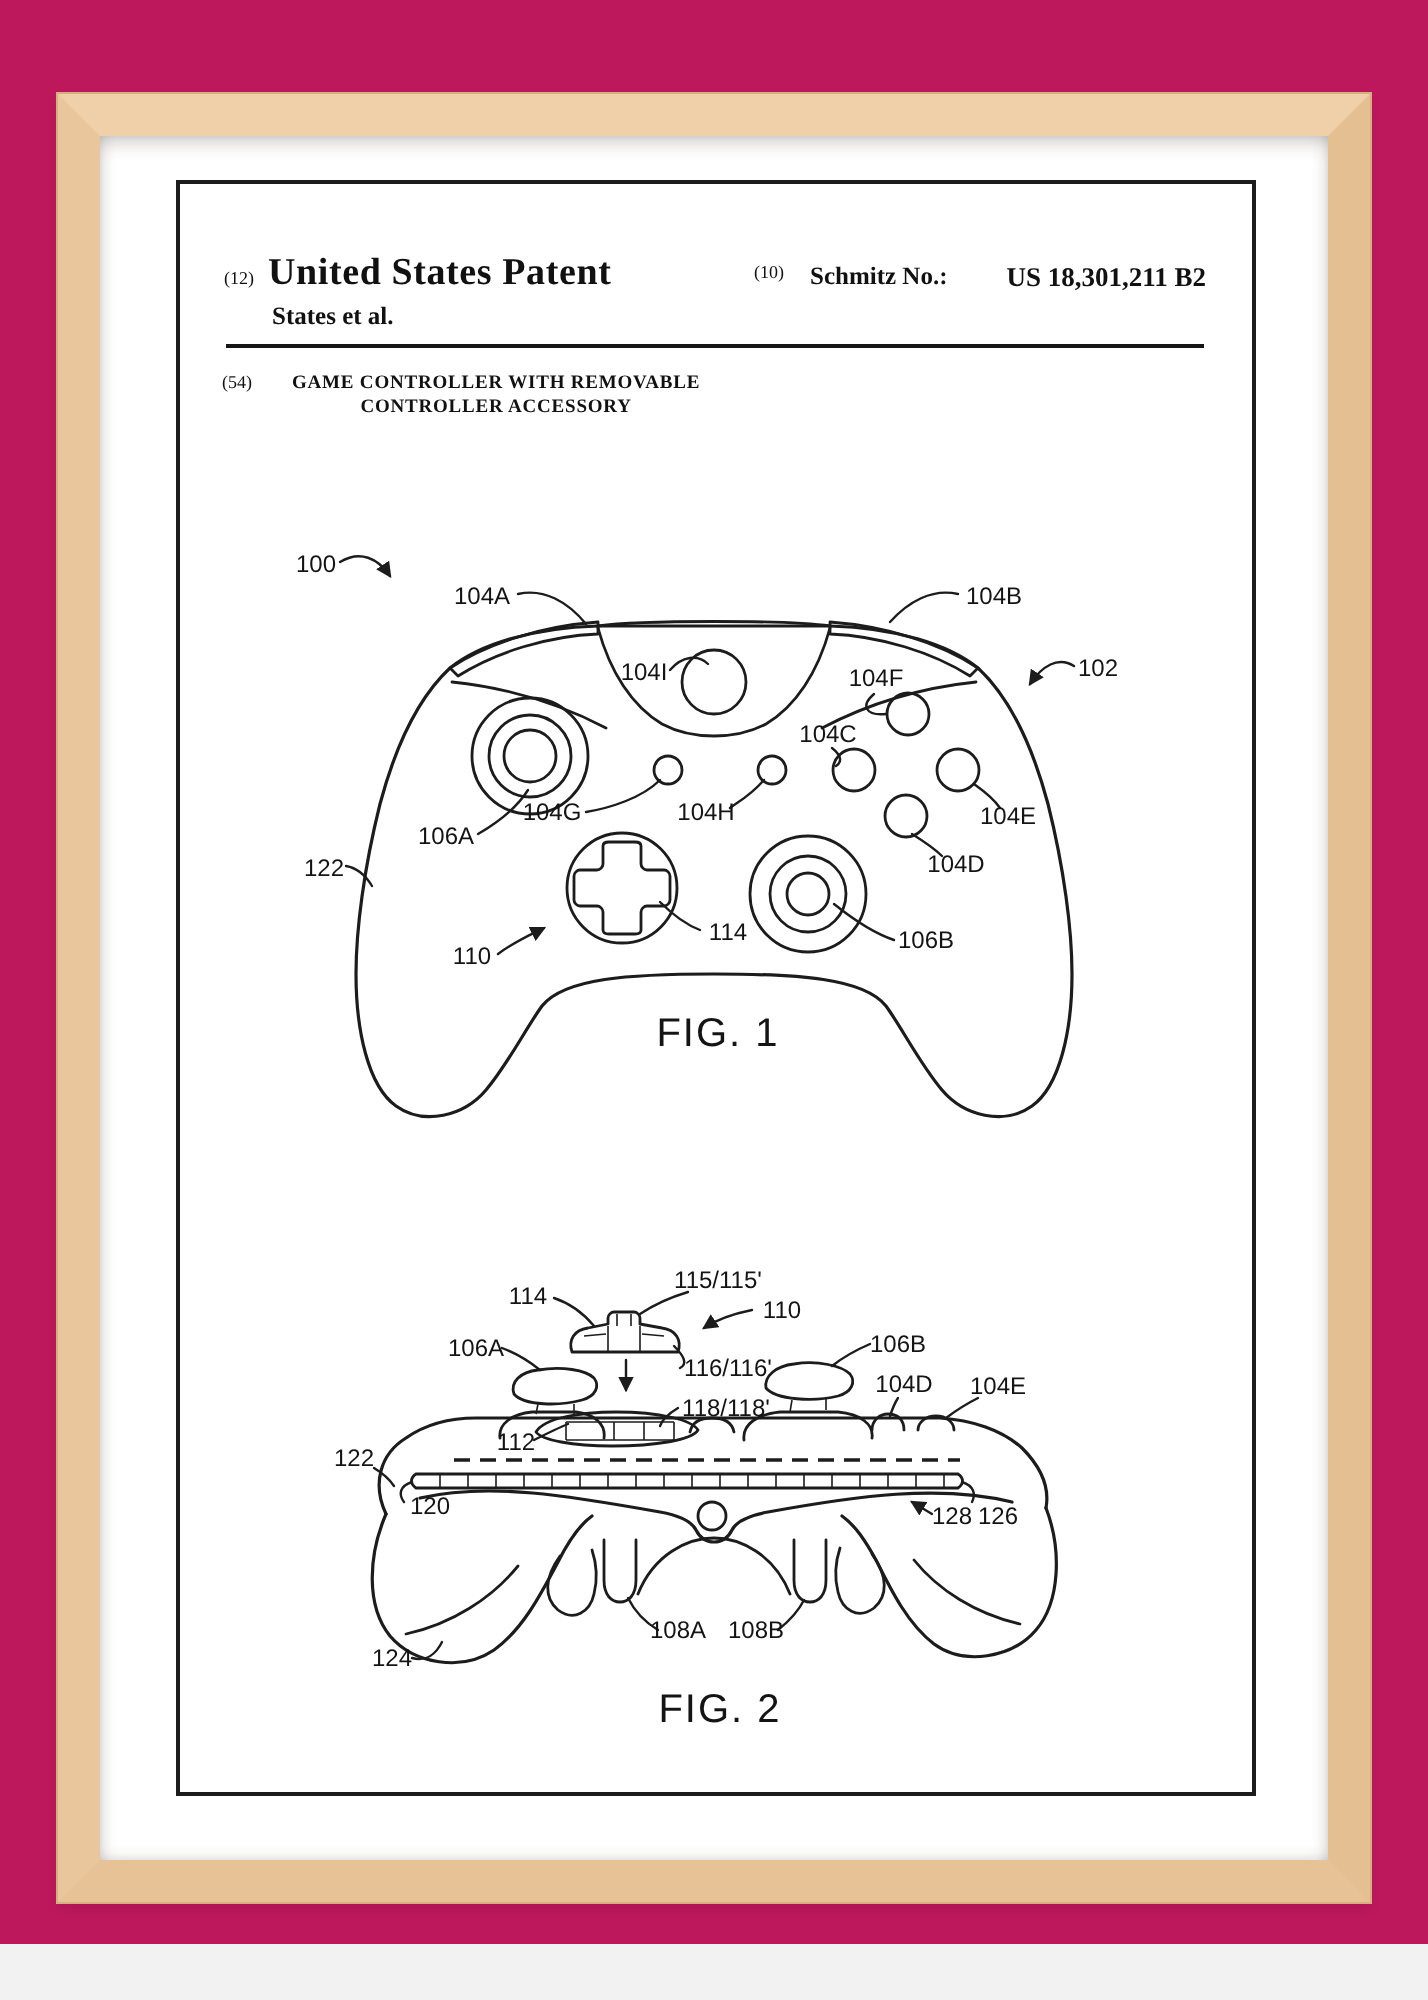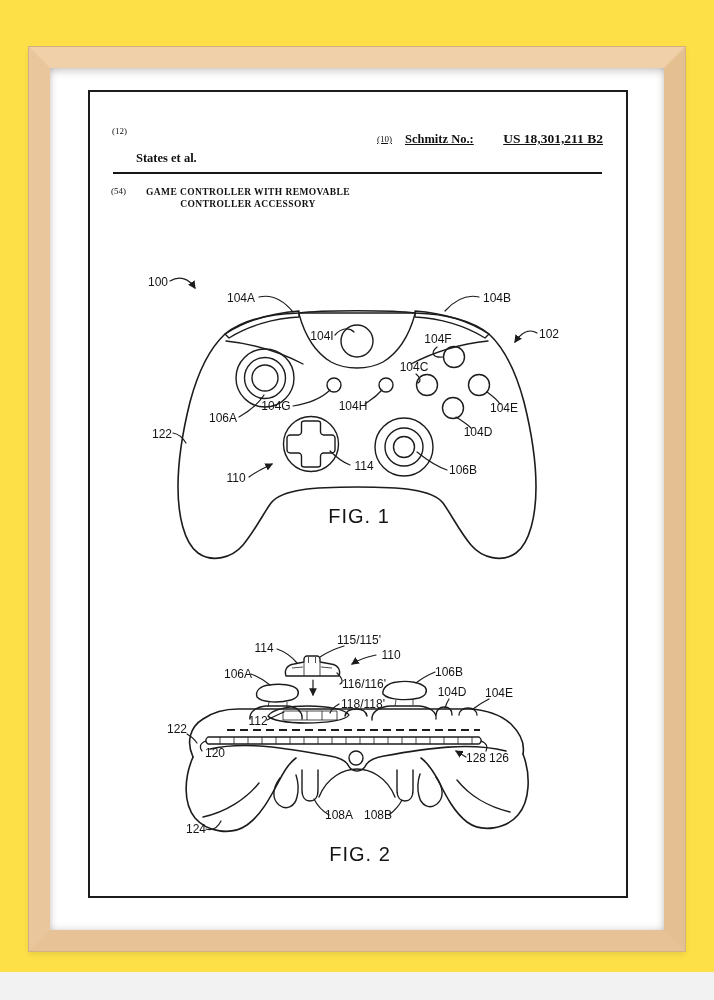--- a/index.html
+++ b/index.html
@@ -1,36 +1,36 @@
 <!DOCTYPE html>
 <html><head>
 <meta charset="utf-8">
 <style>
   html,body{margin:0;padding:0;background:#f2f2f3;}
-  .scene{position:relative;width:714px;height:972px;background:#fde047;overflow:hidden;
+  .scene{position:relative;width:714px;height:972px;background:#be185d;overflow:hidden;
          font-family:"Liberation Sans",sans-serif;}
   .frame{position:absolute;left:29px;top:47px;width:656px;height:904px;box-sizing:border-box;
          border:21px solid #ecc99d;border-top-color:#efd0a8;border-left-color:#e9c69b;
          border-right-color:#e4bf92;border-bottom-color:#e6c296;
          box-shadow:0 0 0 1px #d6af81, 0 3px 6px rgba(0,0,0,.10), inset 0 0 0 1px rgba(150,110,60,.35);}
   .mat{position:absolute;inset:0;background:#ffffff;
        box-shadow:inset 0 7px 10px -5px rgba(60,50,40,.30),
                   inset 0 -5px 8px -5px rgba(60,50,40,.18),
                   inset 6px 0 9px -6px rgba(60,50,40,.20),
                   inset -6px 0 9px -6px rgba(60,50,40,.20);}
   .page-border{position:absolute;left:88px;top:90px;width:540px;height:808px;
                box-sizing:border-box;border:2px solid #1c1c1c;background:transparent;}
   
   .hdr{position:absolute;color:#111;white-space:nowrap;}
   .row12{left:112px;top:126px;display:flex;align-items:baseline;}
   .paren{font:400 9px "Liberation Serif",serif;margin-right:7px;}
   .big-title{font:700 19px "Liberation Serif",serif;letter-spacing:.3px;}
   .authors{left:136px;top:151px;font:700 12.5px "Liberation Serif",serif;}
   .rightcol{left:377px;top:131px;width:226px;}
-  .rrow{display:flex;align-items:center;margin-bottom:2px;text-decoration:underline;}
+  .rrow{display:flex;align-items:flex-start;margin-bottom:2px;}
   .rlabel{font:700 12.5px "Liberation Serif",serif;margin-left:6px;}
   .rvalue{font:700 13.5px "Liberation Serif",serif;margin-left:auto;}
   .rvalue2{font:700 12.5px "Liberation Serif",serif;margin-left:auto;}
   .divider{position:absolute;left:113px;top:172px;width:489px;height:2px;background:#161616;}
   .f54{left:111px;top:186px;display:flex;align-items:flex-start;}
   .inv-title{font:700 9.5px "Liberation Serif",serif;letter-spacing:.4px;line-height:12px;margin-left:13px;text-align:center;}
   .inv-title span{display:block;}
   
   svg{position:absolute;overflow:visible;}
   .ln{fill:none;stroke:#1c1c1c;stroke-width:1.6;stroke-linecap:round;stroke-linejoin:round;}
@@ -45,20 +45,21 @@
 <body>
 
 <div class="scene">
   <div class="frame">
     <div class="mat"></div>
   </div>
   <div class="page-border"></div>
 
   <div class="hdr row12">
     <span class="paren">(12)</span>
+    <span class="big-title">United States Patent</span>
   </div>
   <div class="hdr authors">States et al.</div>
 
   <div class="hdr rightcol">
     <div class="rrow">
       <span class="paren">(10)</span>
       <span class="rlabel">Schmitz No.:</span>
       <span class="rvalue">US 18,301,211 B2</span>
     </div>
   </div>

